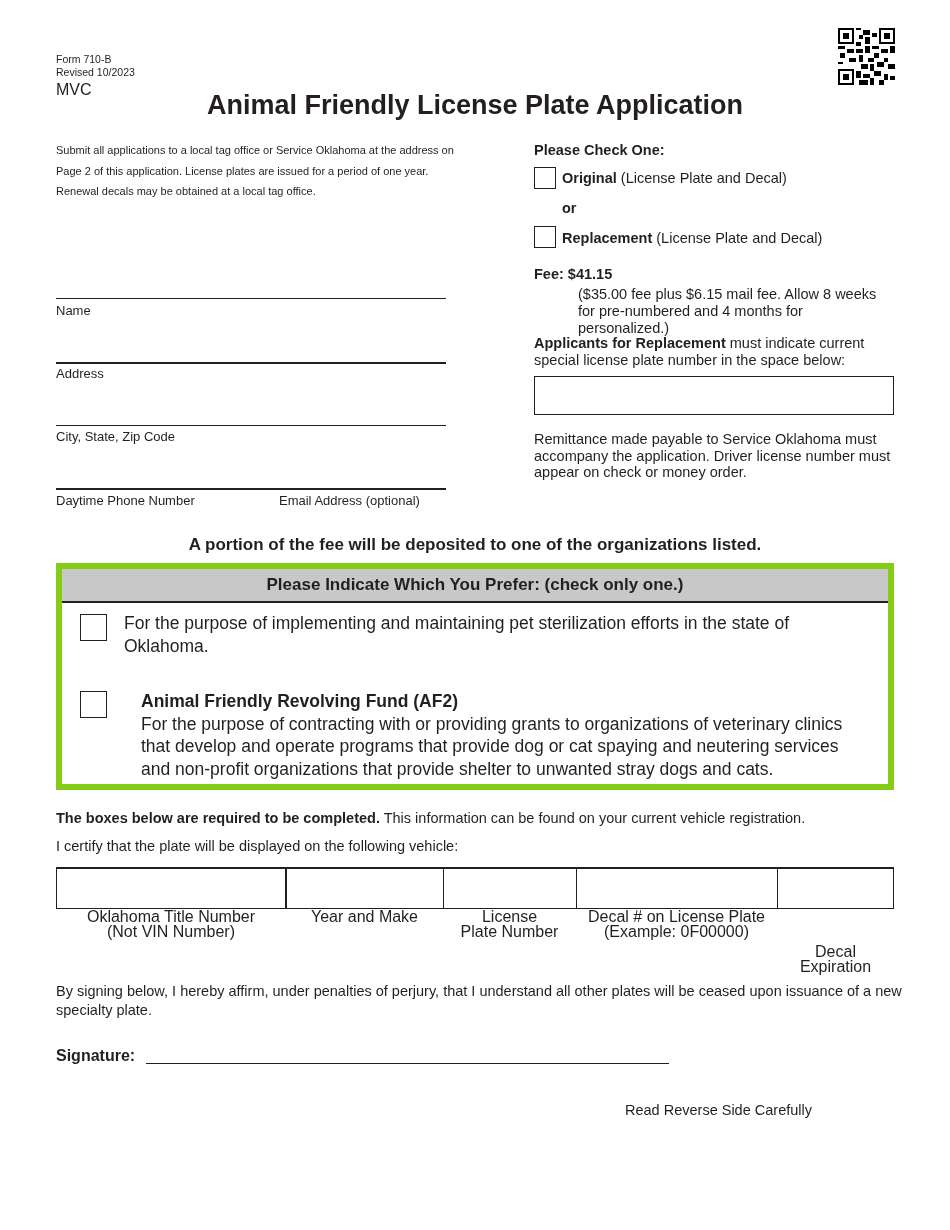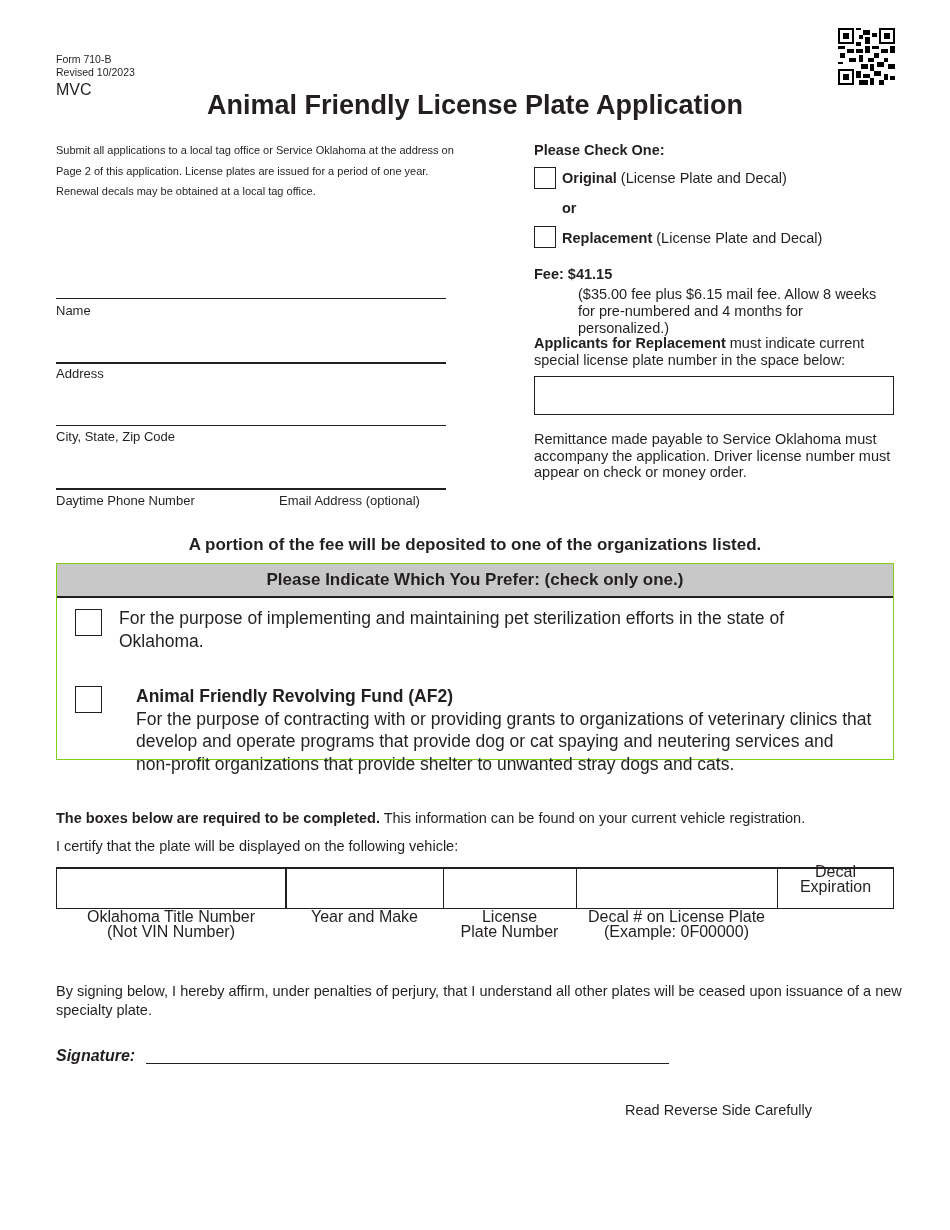--- a/index.html
+++ b/index.html
@@ -14,34 +14,34 @@
   .field-label { left: 56px; font-size: 13px; }
   .check-title { left: 534px; top: 142px; font-size: 14.5px; font-weight: bold; }
   .cbox { width: 20px; height: 20px; border: 1.5px solid #231f20; box-sizing: border-box; background: #fff; cursor: pointer; }
   .opt-label { font-size: 14.5px; }
   .opt-label b { font-weight: bold; }
   .fee { left: 534px; top: 266px; font-size: 14.5px; line-height: 17px; width: 360px; }
   .repl { left: 534px; top: 335px; font-size: 14.5px; line-height: 16.5px; width: 370px; }
   .repl-box { left: 534px; top: 376px; width: 360px; height: 39px; border: 1.5px solid #231f20; box-sizing: border-box; }
   .remit { left: 534px; top: 431px; font-size: 14.5px; line-height: 16.5px; width: 360px; }
   .portion { left: 0; width: 950px; top: 535px; text-align: center; font-size: 17px; font-weight: bold; }
-  .org-table { left: 56px; top: 563px; width: 838px; height: 197px; border: 1px solid #84cc16; box-sizing: border-box; }
+  .org-table { left: 56px; top: 563px; width: 838px; height: 227px; border: 6px solid #84cc16; box-sizing: border-box; }
   .org-head { height: 32px; background: #c8c8c8; border-bottom: 2px solid #231f20; text-align: center; font-size: 17px; font-weight: bold; line-height: 31px; }
   .org-item { position: absolute; left: 0; right: 0; }
   .org-cbox { position: absolute; left: 18px; width: 27px; height: 27px; border: 1.5px solid #231f20; box-sizing: border-box; cursor: pointer; }
   .org-text { position: absolute; left: 62px; right: 20px; font-size: 17.5px; line-height: 22.5px; }
   .org-name { font-weight: bold; }
   .req { left: 56px; top: 810px; font-size: 14.5px; }
   .cert { left: 56px; top: 838px; font-size: 14.5px; }
   .veh-row { left: 56px; top: 867px; width: 838px; height: 42px; border: 1.5px solid #231f20; border-top-width: 2px; box-sizing: border-box; display: flex; }
   .veh-cell { height: 100%; box-sizing: border-box; border-right: 1px solid #231f20; cursor: text; }
   .veh-cell:last-child { border-right: none; }
   .veh-label { top: 909px; font-size: 16px; line-height: 15px; text-align: center; }
   .affirm { left: 56px; top: 982px; width: 850px; font-size: 14.5px; line-height: 19px; }
-  .sig-label { left: 56px; top: 1047px; font-size: 16px; font-weight: bold; font-style: italic; }
+  .sig-label { left: 56px; top: 1047px; font-size: 16px; font-weight: bold; }
   .sig-line { left: 146px; top: 1063px; width: 523px; border-top: 1.3px solid #231f20; }
   .reverse { left: 0; width: 812px; top: 1102px; text-align: right; font-size: 14.5px; }
 </style>
 </head>
 <body>
 
 <div class="abs form-no">
   <div>Form 710-B</div>
   <div>Revised 10/2023</div>
 </div>
@@ -168,21 +168,21 @@
     <div></div>
 </div>
 <div class="abs veh-label" style="left:443px;width:133px;">
   <div>License</div>
     <div>Plate Number</div>
 </div>
 <div class="abs veh-label" style="left:576px;width:201px;">
   <div>Decal # on License Plate</div>
     <div>(Example: 0F00000)</div>
 </div>
-<div class="abs veh-label" style="left:777px;width:117px;top:864px;">
+<div class="abs veh-label" style="left:777px;width:117px;top:944px;">
   <div>Decal</div>
     <div>Expiration</div>
 </div>
 
 <div class="abs affirm">By signing below, I hereby affirm, under penalties of perjury, that I understand all other plates will be ceased upon issuance of a new specialty plate.</div>
 <div class="abs sig-label">Signature:</div>
 <div class="abs sig-line" style="height:0;"></div>
 
 <div class="abs reverse">Read Reverse Side Carefully</div>
 

